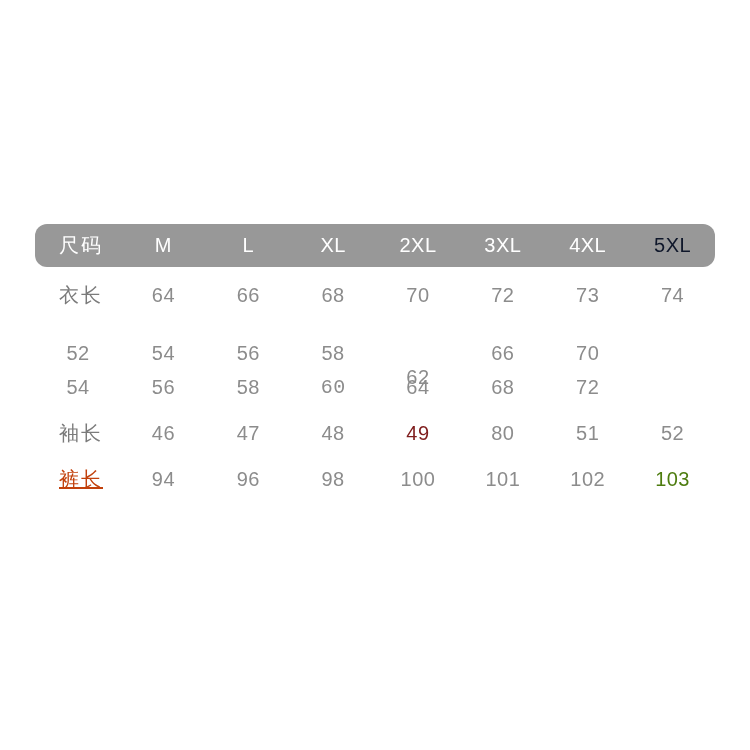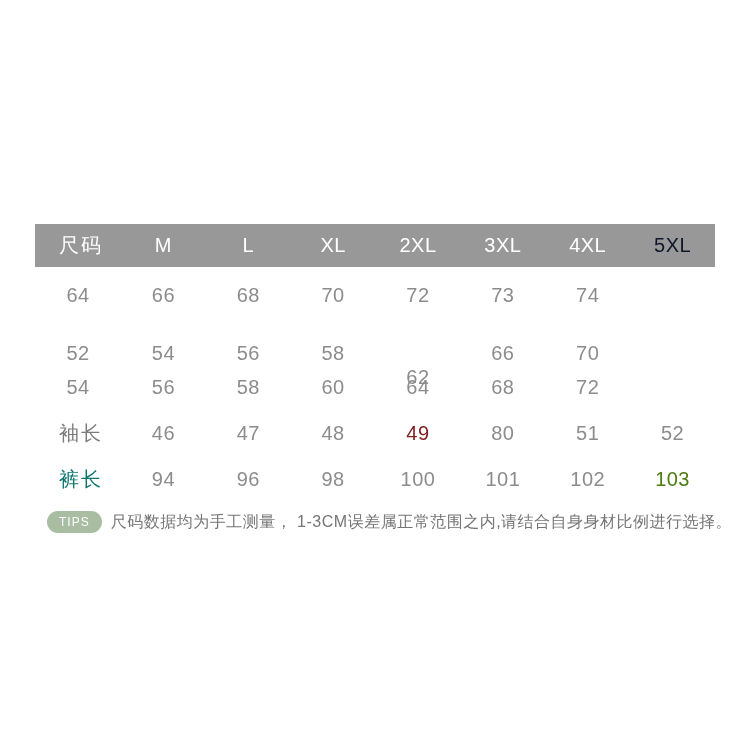--- a/index.html
+++ b/index.html
@@ -19,20 +19,21 @@
     position: absolute;
     left: 35px;
     top: 224px;
     width: 680px;
   }
   .size-row {
     display: grid;
     grid-template-columns: 86px repeat(7, 1fr);
     align-items: center;
     height: 46px;
+    border-radius: 12px;
   }
   .size-row.header-row {
     height: 43px;
     margin-bottom: 5px;
   }
   .cell {
     text-align: center;
     font-size: 20px;
     font-weight: 400;
     letter-spacing: 0.5px;
@@ -85,20 +86,21 @@
         <div class="cell value-cell" style="color: rgb(255, 255, 255);">M</div>
         <div class="cell value-cell" style="color: rgb(255, 255, 255);">L</div>
         <div class="cell value-cell" style="color: rgb(255, 255, 255);">XL</div>
         <div class="cell value-cell" style="color: rgb(255, 255, 255);">2XL</div>
         <div class="cell value-cell" style="color: rgb(255, 255, 255);">3XL</div>
         <div class="cell value-cell" style="color: rgb(255, 255, 255);">4XL</div>
         <div class="cell value-cell" style="color: #0f172a;">5XL</div>
       </div>
     <div id="body-rows">
         <div class="size-row body-row">
+          <div class="cell label-cell" style="color: rgb(123, 123, 123);">衣长</div>
           <div class="cell value-cell" style="color: rgb(140, 140, 140);">64</div>
           <div class="cell value-cell" style="color: rgb(140, 140, 140);">66</div>
           <div class="cell value-cell" style="color: rgb(140, 140, 140);">68</div>
           <div class="cell value-cell" style="color: rgb(140, 140, 140);">70</div>
           <div class="cell value-cell" style="color: rgb(140, 140, 140);">72</div>
           <div class="cell value-cell" style="color: rgb(140, 140, 140);">73</div>
           <div class="cell value-cell" style="color: rgb(140, 140, 140);">74</div>
         </div>
         <div class="size-row body-row">
           <div class="cell value-cell" style="color: rgb(140, 140, 140);">52</div>
@@ -106,46 +108,42 @@
           <div class="cell value-cell" style="color: rgb(140, 140, 140);">56</div>
           <div class="cell value-cell" style="color: rgb(140, 140, 140);">58</div>
           <div class="cell value-cell" style="color: rgb(140, 140, 140); margin-top: 48px;">62</div>
           <div class="cell value-cell" style="color: rgb(140, 140, 140);">66</div>
           <div class="cell value-cell" style="color: rgb(140, 140, 140);">70</div>
         </div>
         <div class="size-row body-row">
           <div class="cell value-cell" style="color: rgb(140, 140, 140);">54</div>
           <div class="cell value-cell" style="color: rgb(140, 140, 140);">56</div>
           <div class="cell value-cell" style="color: rgb(140, 140, 140);">58</div>
-          <div class="cell value-cell" style="color: rgb(140, 140, 140);">60</div>
+          <div class="cell value-cell" style="color: rgb(140, 140, 140); font-family: Liberation Mono, monospace;">60</div>
           <div class="cell value-cell" style="color: rgb(140, 140, 140);">64</div>
           <div class="cell value-cell" style="color: rgb(140, 140, 140);">68</div>
           <div class="cell value-cell" style="color: rgb(140, 140, 140);">72</div>
         </div>
         <div class="size-row body-row">
           <div class="cell label-cell" style="color: rgb(123, 123, 123);">袖长</div>
           <div class="cell value-cell" style="color: rgb(140, 140, 140);">46</div>
           <div class="cell value-cell" style="color: rgb(140, 140, 140);">47</div>
           <div class="cell value-cell" style="color: rgb(140, 140, 140);">48</div>
           <div class="cell value-cell" style="color: #7f1d1d;">49</div>
           <div class="cell value-cell" style="color: rgb(140, 140, 140);">80</div>
           <div class="cell value-cell" style="color: rgb(140, 140, 140);">51</div>
           <div class="cell value-cell" style="color: rgb(140, 140, 140);">52</div>
         </div>
         <div class="size-row body-row">
-          <div class="cell label-cell" style="color: #0f766e;">裤长</div>
+          <div class="cell label-cell" style="color: #c2410c; text-decoration: underline;">裤长</div>
           <div class="cell value-cell" style="color: rgb(140, 140, 140);">94</div>
           <div class="cell value-cell" style="color: rgb(140, 140, 140);">96</div>
           <div class="cell value-cell" style="color: rgb(140, 140, 140);">98</div>
           <div class="cell value-cell" style="color: rgb(140, 140, 140);">100</div>
           <div class="cell value-cell" style="color: rgb(140, 140, 140);">101</div>
           <div class="cell value-cell" style="color: rgb(140, 140, 140);">102</div>
           <div class="cell value-cell" style="color: #4d7c0f;">103</div>
         </div>
       </div>
   </div>
 
-  <div class="tips-line">
-    <span class="tips-badge" style="background: rgb(168, 189, 162); color: rgb(255, 255, 255);">TIPS</span>
-    <span class="tips-text" style="color: rgb(117, 117, 117);">尺码数据均为手工测量， 1-3CM误差属正常范围之内,请结合自身身材比例进行选择。</span>
-  </div>
 
 </div>
 
 </body></html>

